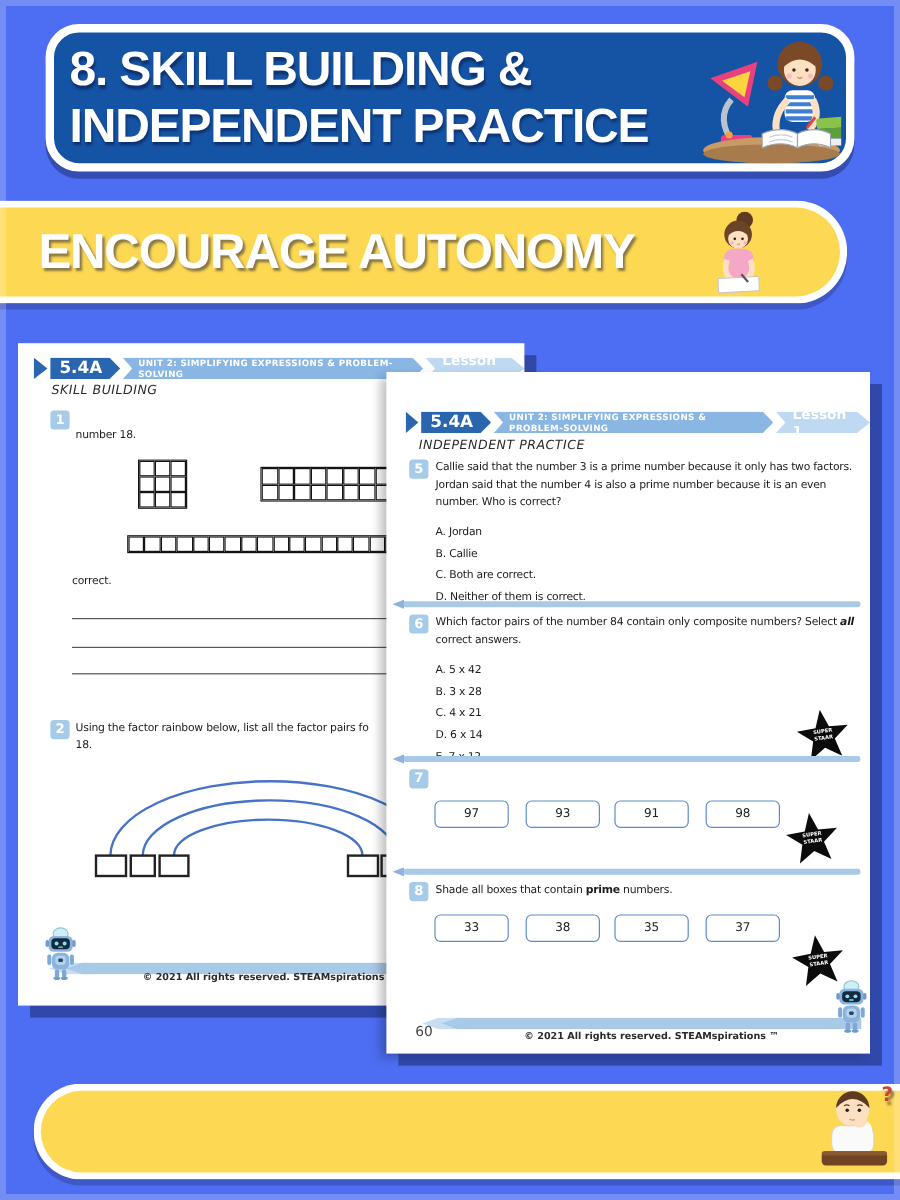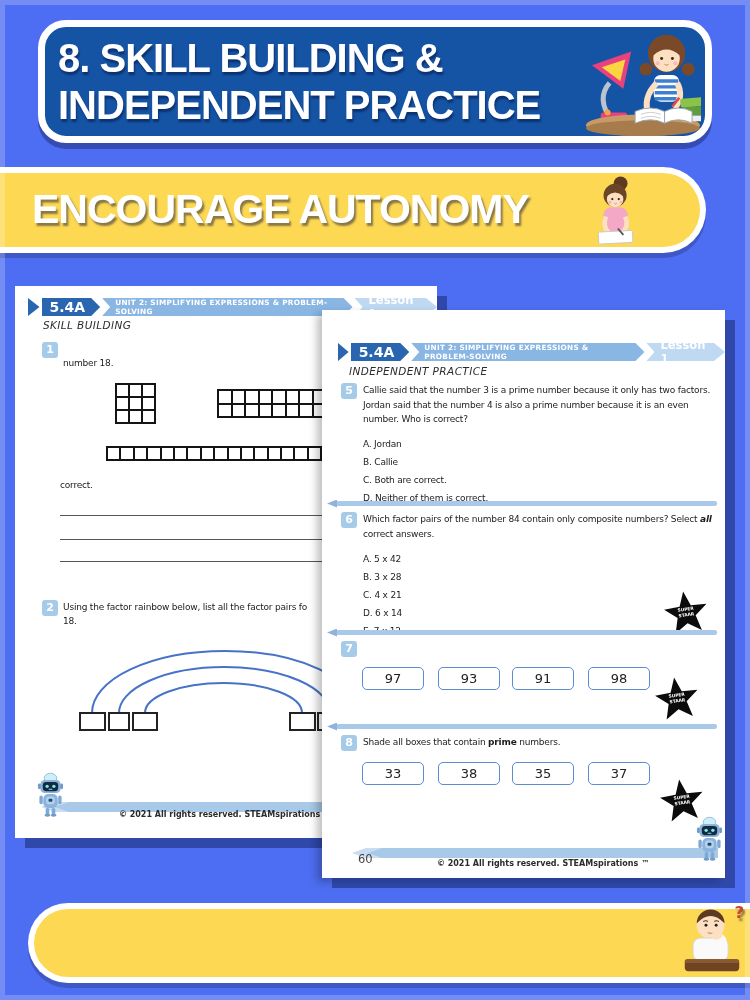--- a/index.html
+++ b/index.html
@@ -52,21 +52,21 @@
       font-size:11px;text-align:center;line-height:16px;border-radius:3px;}
   .t{position:absolute;font-size:9px;color:#1c1c1c;letter-spacing:-.2px;line-height:14.5px;}
   .nw{white-space:nowrap;}
   .rule{position:absolute;border-top:1px solid #555;width:358px;}
   .grid{position:absolute;display:grid;border:1.5px solid #141414;}
   .grid>div{border:1px solid #141414;background:#fff;}
   .divider{position:absolute;height:5px;background:#a9c9e9;border-radius:2px;}
   .divider::before{content:"";position:absolute;left:-9px;top:-1.5px;width:10px;height:8px;
     background:#8fb3dd;clip-path:polygon(100% 0,0 50%,100% 100%);}
   .abox{position:absolute;width:60px;height:21px;border:1.5px solid #5b8bd0;border-radius:5px;
-    background:#fff;text-align:center;line-height:21px;font-size:13px;color:#222;}
+    background:#fff;text-align:center;line-height:21px;font-size:10px;color:#222;}
   .fbar{position:absolute;height:10px;background:#a9c9e9;
     clip-path:polygon(14px 0,100% 0,100% 100%,14px 100%,0 50%);}
   .fbar-ghost{position:absolute;height:10px;background:#c8ddf1;
     clip-path:polygon(14px 0,100% 0,100% 100%,14px 100%,0 50%);}
   .fcopy{position:absolute;font-size:8px;font-weight:bold;color:#2b2b2b;text-align:center;}
   .pageno{position:absolute;font-size:11.5px;color:#444;}
   .star{position:absolute;width:52px;height:50px;transform:rotate(-8deg);}
   .robot{position:absolute;width:27px;height:45px;z-index:4;}
   .rainbow{position:absolute;}
 </style>
@@ -292,21 +292,21 @@
     <div class="abox" style="left:190px;top:452px;">35</div>
     <div class="abox" style="left:266px;top:452px;">37</div>
     <svg class="star" style="left:334px;top:465px;" viewBox="0 0 60 56">
       <polygon points="30,4 36.5,21.1 54.7,22 40.5,33.4 45.3,51 30,41 14.7,51 19.5,33.4 5.3,22 23.5,21.1" fill="#0b0b0b"></polygon>
       <text x="30" y="26.5" text-anchor="middle" font-size="5" font-weight="bold" fill="#fff" font-family="DejaVu Sans, sans-serif">SUPER</text>
       <text x="30" y="33" text-anchor="middle" font-size="5" font-weight="bold" fill="#fff" font-family="DejaVu Sans, sans-serif">STAAR</text>
     </svg>
 
     <div class="fbar-ghost" style="left:30px;top:538px;width:36px;"></div>
     <div class="fbar" style="left:46px;top:538px;width:350px;"></div>
-    <div class="pageno" style="left:36px;top:542px;">60</div>
+    <div class="pageno" style="left:24px;top:542px;">60</div>
     <div class="fcopy" style="left:46px;top:549px;width:350px;">© 2021 All rights reserved. STEAMspirations ™</div>
     <svg class="robot" style="left:374px;top:506px;" viewBox="0 0 28 46">
       <ellipse cx="14" cy="6" rx="6.5" ry="5" fill="#cfeef8" stroke="#8fc3d8" stroke-width="1"></ellipse>
       <rect x="3.5" y="8" width="21" height="13.5" rx="4.5" fill="#8ab4dd"></rect>
       <rect x="1" y="11.5" width="3" height="6" rx="1.5" fill="#6f9cc9"></rect>
       <rect x="24" y="11.5" width="3" height="6" rx="1.5" fill="#6f9cc9"></rect>
       <rect x="6" y="10" width="16" height="9.5" rx="3.5" fill="#16293e"></rect>
       <circle cx="10.5" cy="14.5" r="1.7" fill="#7be9f2"></circle>
       <circle cx="17.5" cy="14.5" r="1.7" fill="#7be9f2"></circle>
       <rect x="12" y="17" width="4" height="1.2" rx=".6" fill="#7be9f2"></rect>

